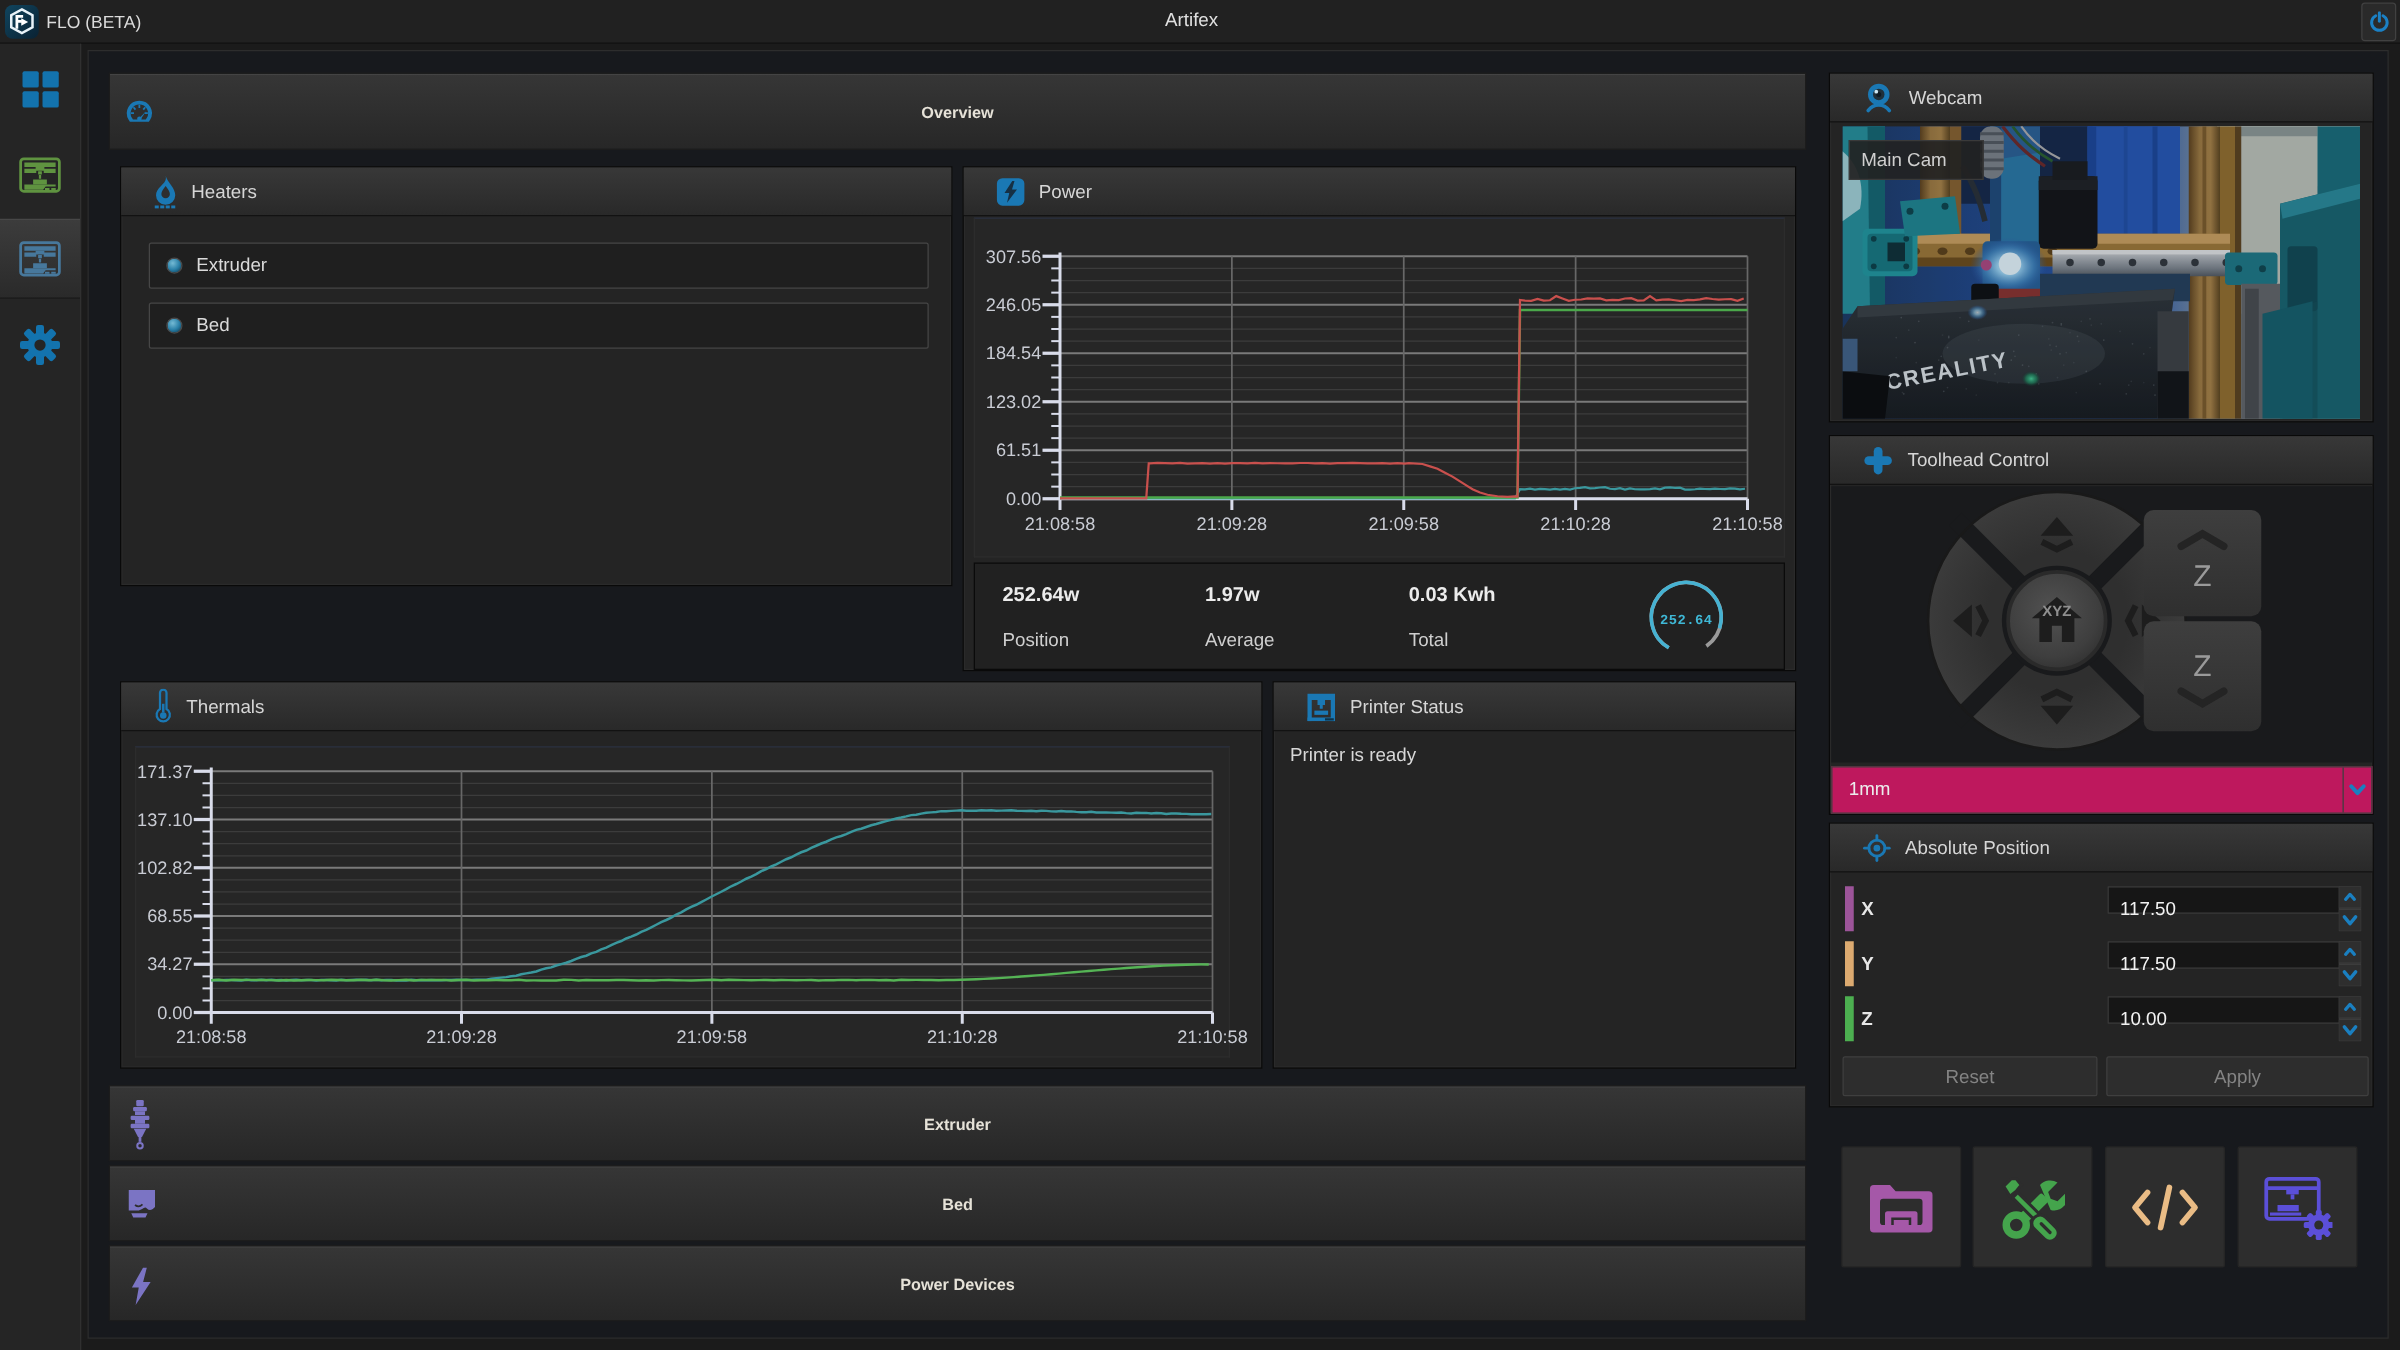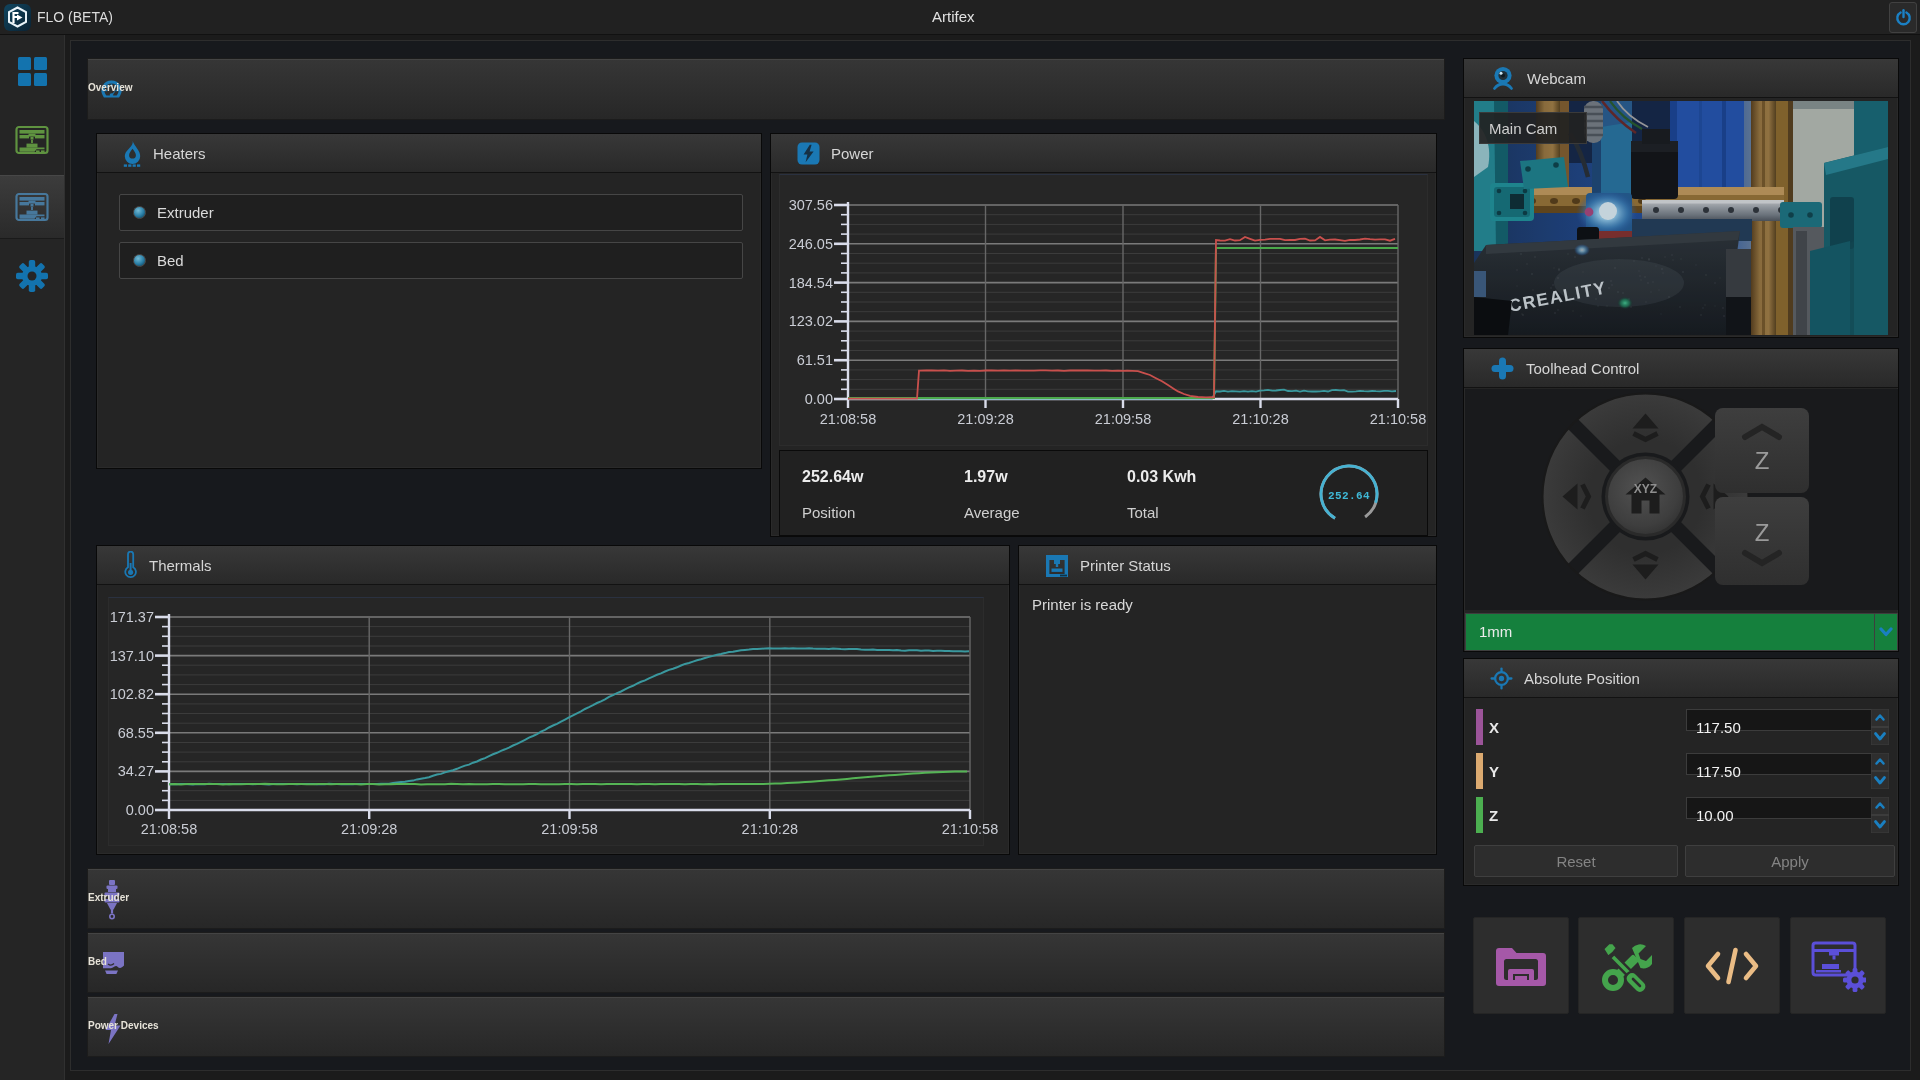--- a/index.html
+++ b/index.html
@@ -8,32 +8,32 @@
 .logo{position:absolute;left:4px;top:4px;width:27px;height:27px;border-radius:6px;background:linear-gradient(135deg,#10455f,#0a2233)}
 .flotext{position:absolute;left:37px;top:9px;font-size:14px;color:#dcdcdc}
 .title{position:absolute;left:932px;top:8px;width:120px;text-align:left;font-size:15px;color:#e0e0e0}
 .pwrbtn{position:absolute;left:1889px;top:2px;width:28px;height:31px;background:#2a2a2a;border:1px solid #414141;border-radius:3px;display:flex;align-items:center;justify-content:center}
 .sidebar{position:absolute;left:0;top:35px;width:65px;height:1045px;background:#252525;border-right:1px solid #303030}
 .sitem{position:absolute;left:0;width:64px;height:65px;display:flex;align-items:center;justify-content:center}
 .sitem.active{background:linear-gradient(#3c3c3c,#2a2a2a);border-top:1px solid #474747;border-bottom:1px solid #1a1a1a}
 .content{position:absolute;left:70px;top:40px;width:1841px;height:1031px;background:#17191d;border:1px solid #2d2d2d}
 .panel{position:absolute;background:#242424;border:1px solid #090909;box-shadow:0 0 0 1px #2a2a2a inset}
 .bigpanel{position:absolute;background:linear-gradient(#363636,#272727);border:1px solid #1c1c1c;box-shadow:inset 0 1px 0 rgba(255,255,255,.07)}
-.bigtitle{position:absolute;left:0;right:0;font-weight:bold;font-size:10px;color:#e6e2d8}
+.bigtitle{position:absolute;left:0;right:0;text-align:center;font-weight:bold;font-size:13px;color:#e6e2d8}
 .phead{position:absolute;left:0;top:0;right:0;height:39px;background:linear-gradient(#383838,#292929);border-bottom:1px solid #121212;display:flex;align-items:center;padding-left:26px;font-size:15px;color:#d6d6d6}
 .phead .ptitle{margin-left:11px}
 .item{position:absolute;background:#1f1f1f;border:1px solid #464646;border-radius:2px;display:flex;align-items:center;padding-left:13px;font-size:15px;color:#dadada}
 .radio{width:13px;height:13px;border-radius:50%;background:radial-gradient(circle at 38% 32%,#74bad4,#2a80a8 52%,#0f425c 90%);border:1px solid #4a4a4a;margin-right:11px;flex-shrink:0}
 .chartbox{position:absolute;background:#262626;border:1px solid #2c2c2c;border-top:1px solid #2a3140}
 .statbox{position:absolute;background:#212121;border:1px solid #0a0a0a}
 .statcol{position:absolute;color:#cfcfcf}
 .statval{font-size:16px;font-weight:bold;color:#ececec}
 .statlab{font-size:15px;margin-top:18px}
 .dparea{position:absolute;background:#191a1c}
-.drop{position:absolute;background:#15803d;border:1px solid #3e3e3e;font-size:15px;color:#ececec}
+.drop{position:absolute;background:#be185d;border:1px solid #3e3e3e;font-size:15px;color:#ececec}
 .droparrow{position:absolute;right:0;top:0;bottom:0;width:23px;border-left:1px solid #3e3e3e;display:flex;align-items:center;justify-content:center}
 .axisrow{position:absolute;display:flex;align-items:center}
 .colorbar{width:7px;height:36px;margin-right:6px}
 .axlabel{font-weight:bold;font-size:15px;color:#e8e8e8}
 .numin{position:absolute;height:22px;background:#161616;border:1px solid #3c3c3c}
 .numin .val{position:absolute;left:9px;top:9px;font-size:15px;color:#f2f2f2}
 .spin{position:absolute;right:-18px;top:-1px;width:18px;height:36px}
 .btn{position:absolute;background:#2d2d2d;border:1px solid #3f3f3f;border-radius:2px;text-align:center;font-size:15px;color:#848484;display:flex;align-items:center;justify-content:center}
 .iconbtn{position:absolute;width:96px;height:97px;background:#2d2d2d;border:1px solid #252525;border-radius:2px;display:flex;align-items:center;justify-content:center}
 .maincam{position:absolute;left:5px;top:11px;width:108px;height:32px;background:rgba(34,34,34,.92);border:1px solid #3a3a3a;color:#cfcfcf;font-size:15px;display:flex;align-items:center;padding-left:9px}

